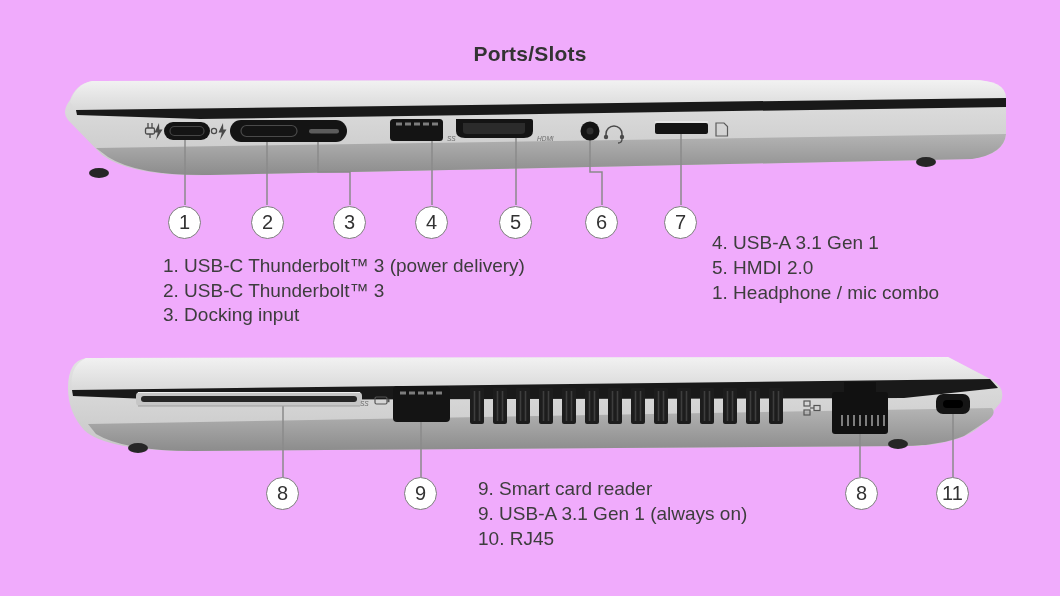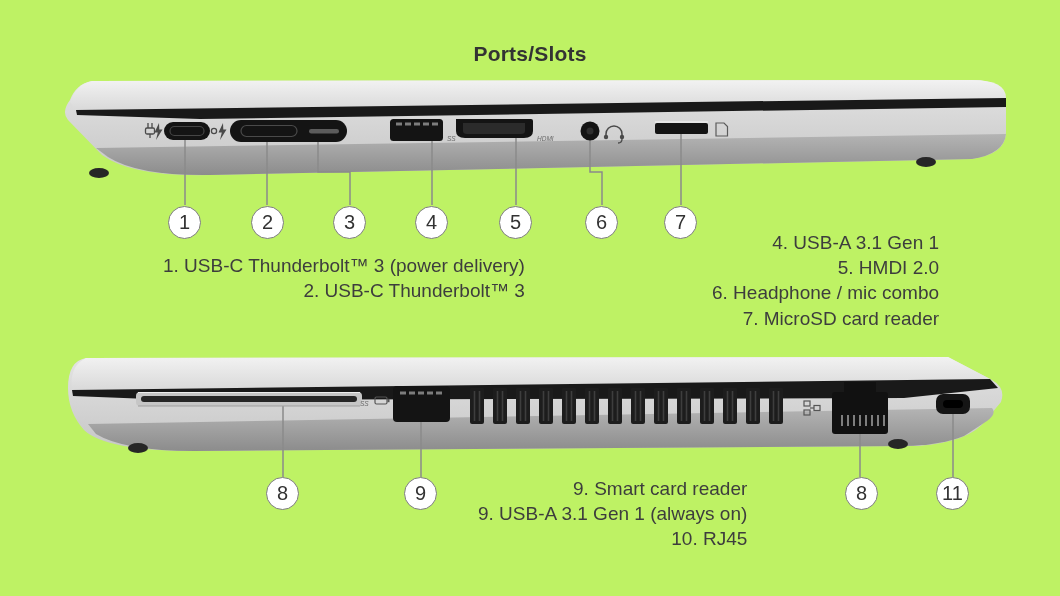--- a/index.html
+++ b/index.html
@@ -1,32 +1,32 @@
 <!DOCTYPE html>
 <html><head>
 <meta charset="utf-8">
 <style>
   html,body { margin:0; padding:0; background:#ffffff; }
   .stage {
-    position:relative; width:1060px; height:596px; background:#bef264;
+    position:relative; width:1060px; height:596px; background:#f0abfc;
     font-family:"Liberation Sans", sans-serif; overflow:hidden;
   }
   .title {
     position:absolute; left:0; top:42px; width:100%; text-align:center;
     font-size:21px; font-weight:700; color:#333333; letter-spacing:.2px;
   }
   .laptop-svg { position:absolute; }
   #top-laptop  { left:60px; top:76px; }
   #bottom-laptop { left:44px; top:352px; }
   .callout {
     position:absolute; width:33px; height:33px; box-sizing:border-box;
     border:1.6px solid #7d7d7d; border-radius:50%; background:#ffffff;
     color:#333333; font-size:20px; line-height:30px; text-align:center;
   }
-  .label-block { position:absolute; color:#3d3d3d; font-size:19px;text-align:right; }
+  .label-block { position:absolute; color:#3d3d3d; font-size:19px; }
   #labels-top-left  { left:163px; top:254px; line-height:24.5px; }
   #labels-top-right { left:712px; top:230px; line-height:25.2px; }
   #labels-bottom    { left:478px; top:476px; line-height:25.2px; }
   svg text { font-family:"Liberation Sans", sans-serif; }
   .micro { font-size:6.5px; font-style:italic; fill:#6b6b6b; }
 </style>
 </head>
 <body>
 
 <div class="stage">
@@ -112,26 +112,26 @@
   <div class="callout" style="left:251px;top:206px;">2</div>
   <div class="callout" style="left:333px;top:206px;">3</div>
   <div class="callout" style="left:415px;top:206px;">4</div>
   <div class="callout" style="left:499px;top:206px;">5</div>
   <div class="callout" style="left:585px;top:206px;">6</div>
   <div class="callout" style="left:664px;top:206px;">7</div>
 
   <div id="labels-top-left" class="label-block">
     <div>1. USB-C Thunderbolt™ 3 (power delivery)</div>
     <div>2. USB-C Thunderbolt™ 3</div>
+    <div>3. Docking input</div>
   </div>
   <div id="labels-top-right" class="label-block">
     <div>4. USB-A 3.1 Gen 1</div>
     <div>5. HMDI 2.0</div>
-    <div>6. Headphone / mic combo</div>
-    <div>7. MicroSD card reader</div>
+    <div>1. Headphone / mic combo</div>
   </div>
 
   <svg id="bottom-laptop" class="laptop-svg" width="966" height="130" viewBox="0 0 966 130">
     <defs>
       <linearGradient id="gLidB" x1="0" y1="0" x2="0" y2="1">
         <stop offset="0" stop-color="#f2f2f2"></stop>
           <stop offset="1" stop-color="#d9d9d9"></stop>
       </linearGradient>
       <linearGradient id="gBodyB" x1="0" y1="0" x2="0" y2="1">
         <stop offset="0" stop-color="#e3e3e3"></stop>

